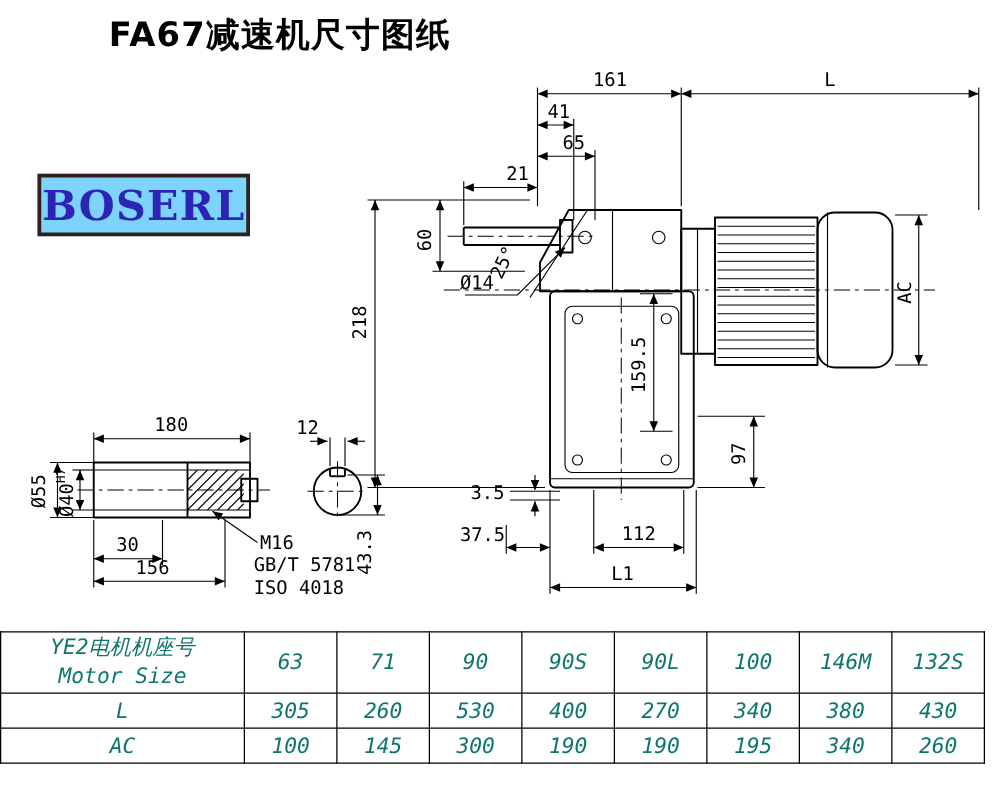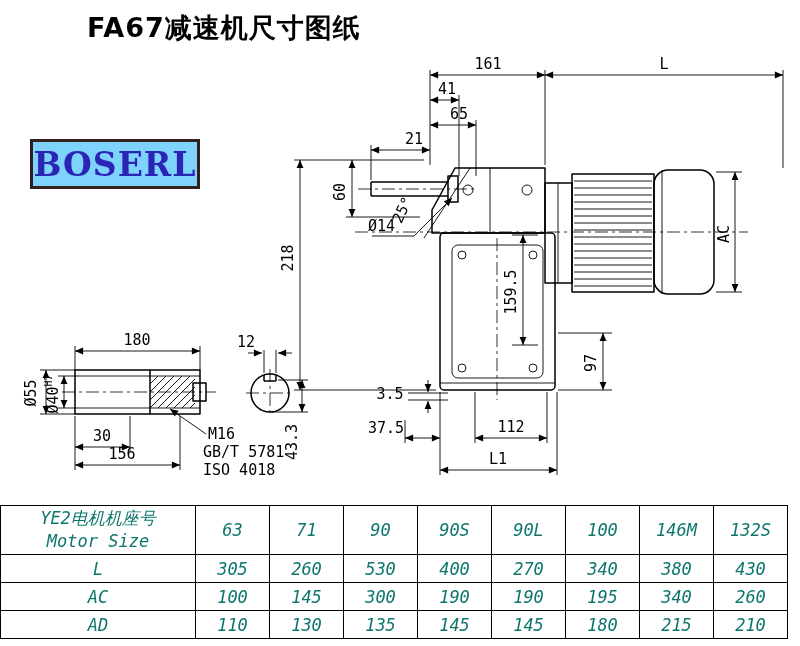--- a/index.html
+++ b/index.html
@@ -262,25 +262,14 @@
       <td>AC</td>
       <td>100</td>
       <td>145</td>
       <td>300</td>
       <td>190</td>
       <td>190</td>
       <td>195</td>
       <td>340</td>
       <td>260</td>
     </tr>
-    <tr>
-      <td>AD</td>
-      <td>110</td>
-      <td>130</td>
-      <td>135</td>
-      <td>145</td>
-      <td>145</td>
-      <td>180</td>
-      <td>215</td>
-      <td>210</td>
-    </tr>
   </tbody>
 </table>
 
 </body></html>

